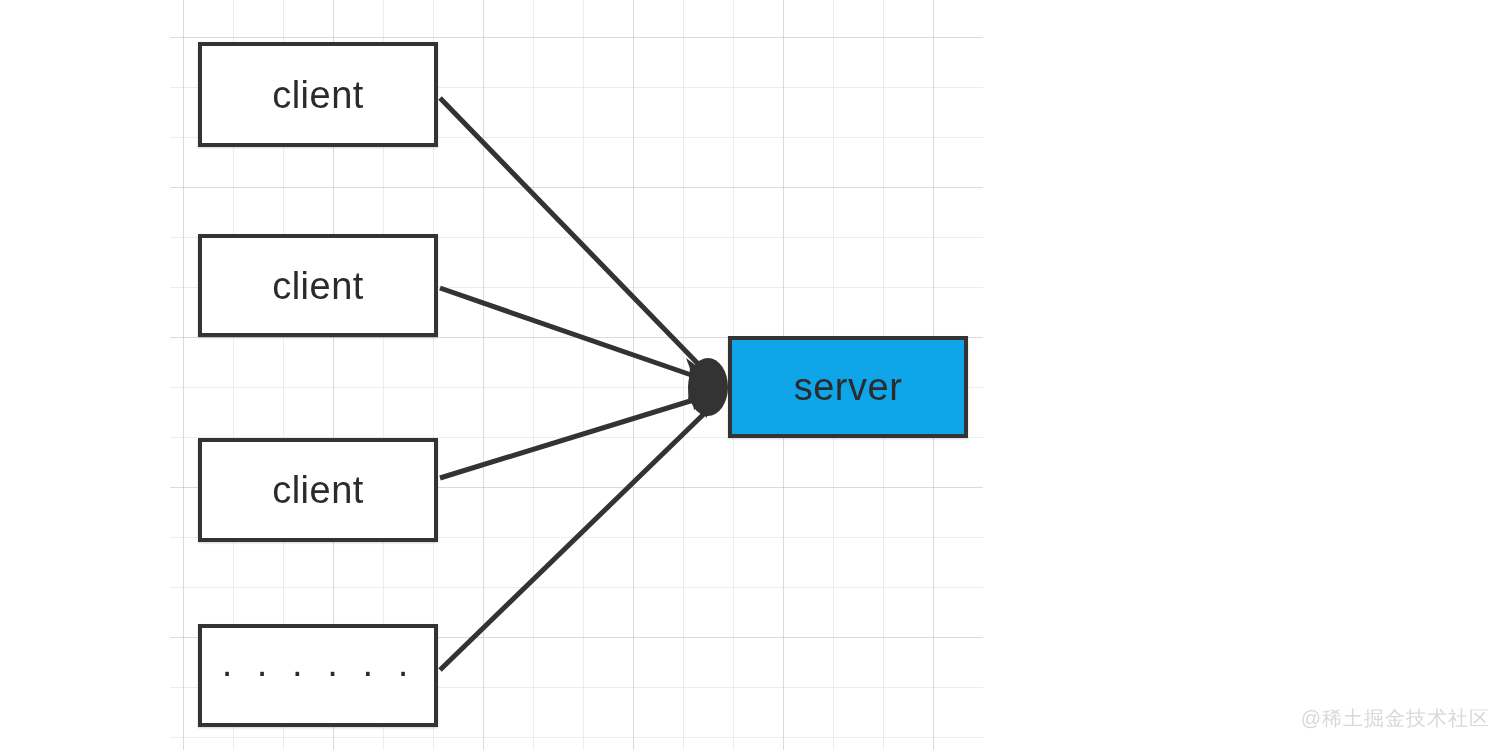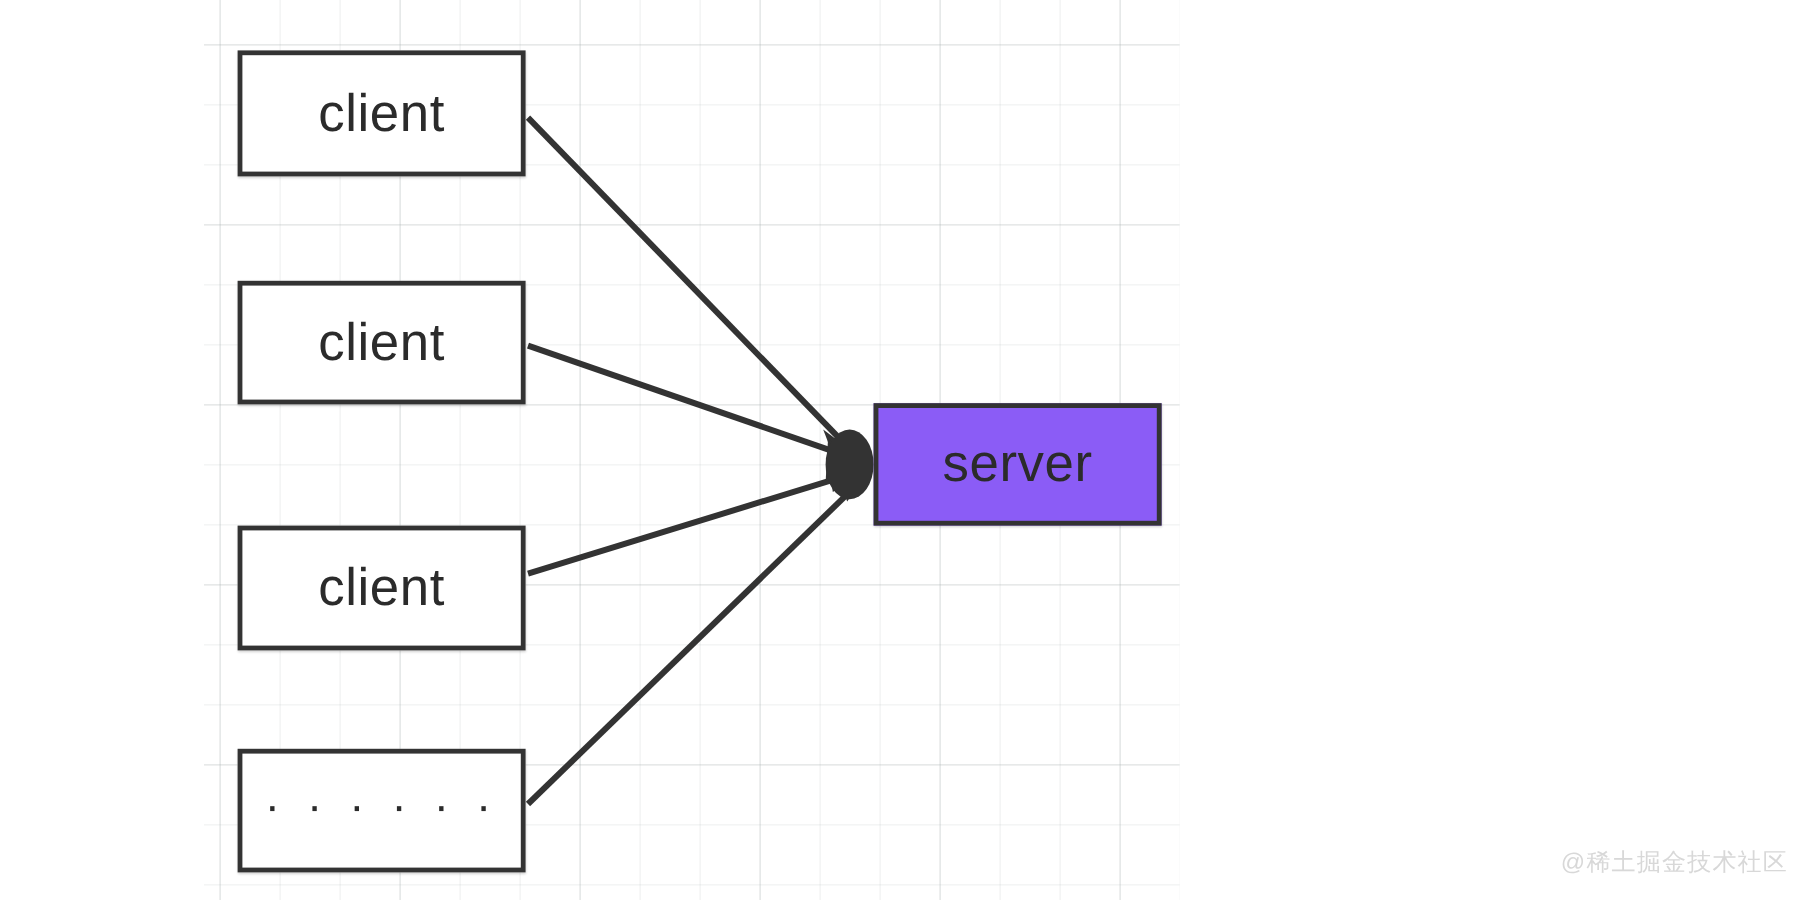--- a/index.html
+++ b/index.html
@@ -46,37 +46,37 @@
     position: absolute;
     box-sizing: border-box;
     border: 4px solid #333333;
     background: #ffffff;
     display: flex;
     align-items: center;
     justify-content: center;
     box-shadow: 0 1px 2px rgba(0,0,0,0.18);
   }
   .node-label {
-    font-size: 44px;
+    font-size: 38px;
     color: #2b2b2b;
     letter-spacing: 0.5px;
     line-height: 1;
     white-space: nowrap;
   }
   .node.dots .node-label {
     font-size: 38px;
     letter-spacing: 6px;
     transform: translateY(-4px);
   }
   #client1 { left: 198px; top: 42px;  width: 240px; height: 105px; }
   #client2 { left: 198px; top: 234px; width: 240px; height: 103px; }
   #client3 { left: 198px; top: 438px; width: 240px; height: 104px; }
   #client4 { left: 198px; top: 624px; width: 240px; height: 103px; }
   #server  { left: 728px; top: 336px; width: 240px; height: 102px;
-             background: #8b5cf6; }
+             background: #0ea5e9; }
   svg.edges {
     position: absolute;
     left: 0; top: 0;
     width: 1512px;
     height: 750px;
     overflow: visible;
     pointer-events: none;
   }
   .edge-line {
     stroke: #333333;

